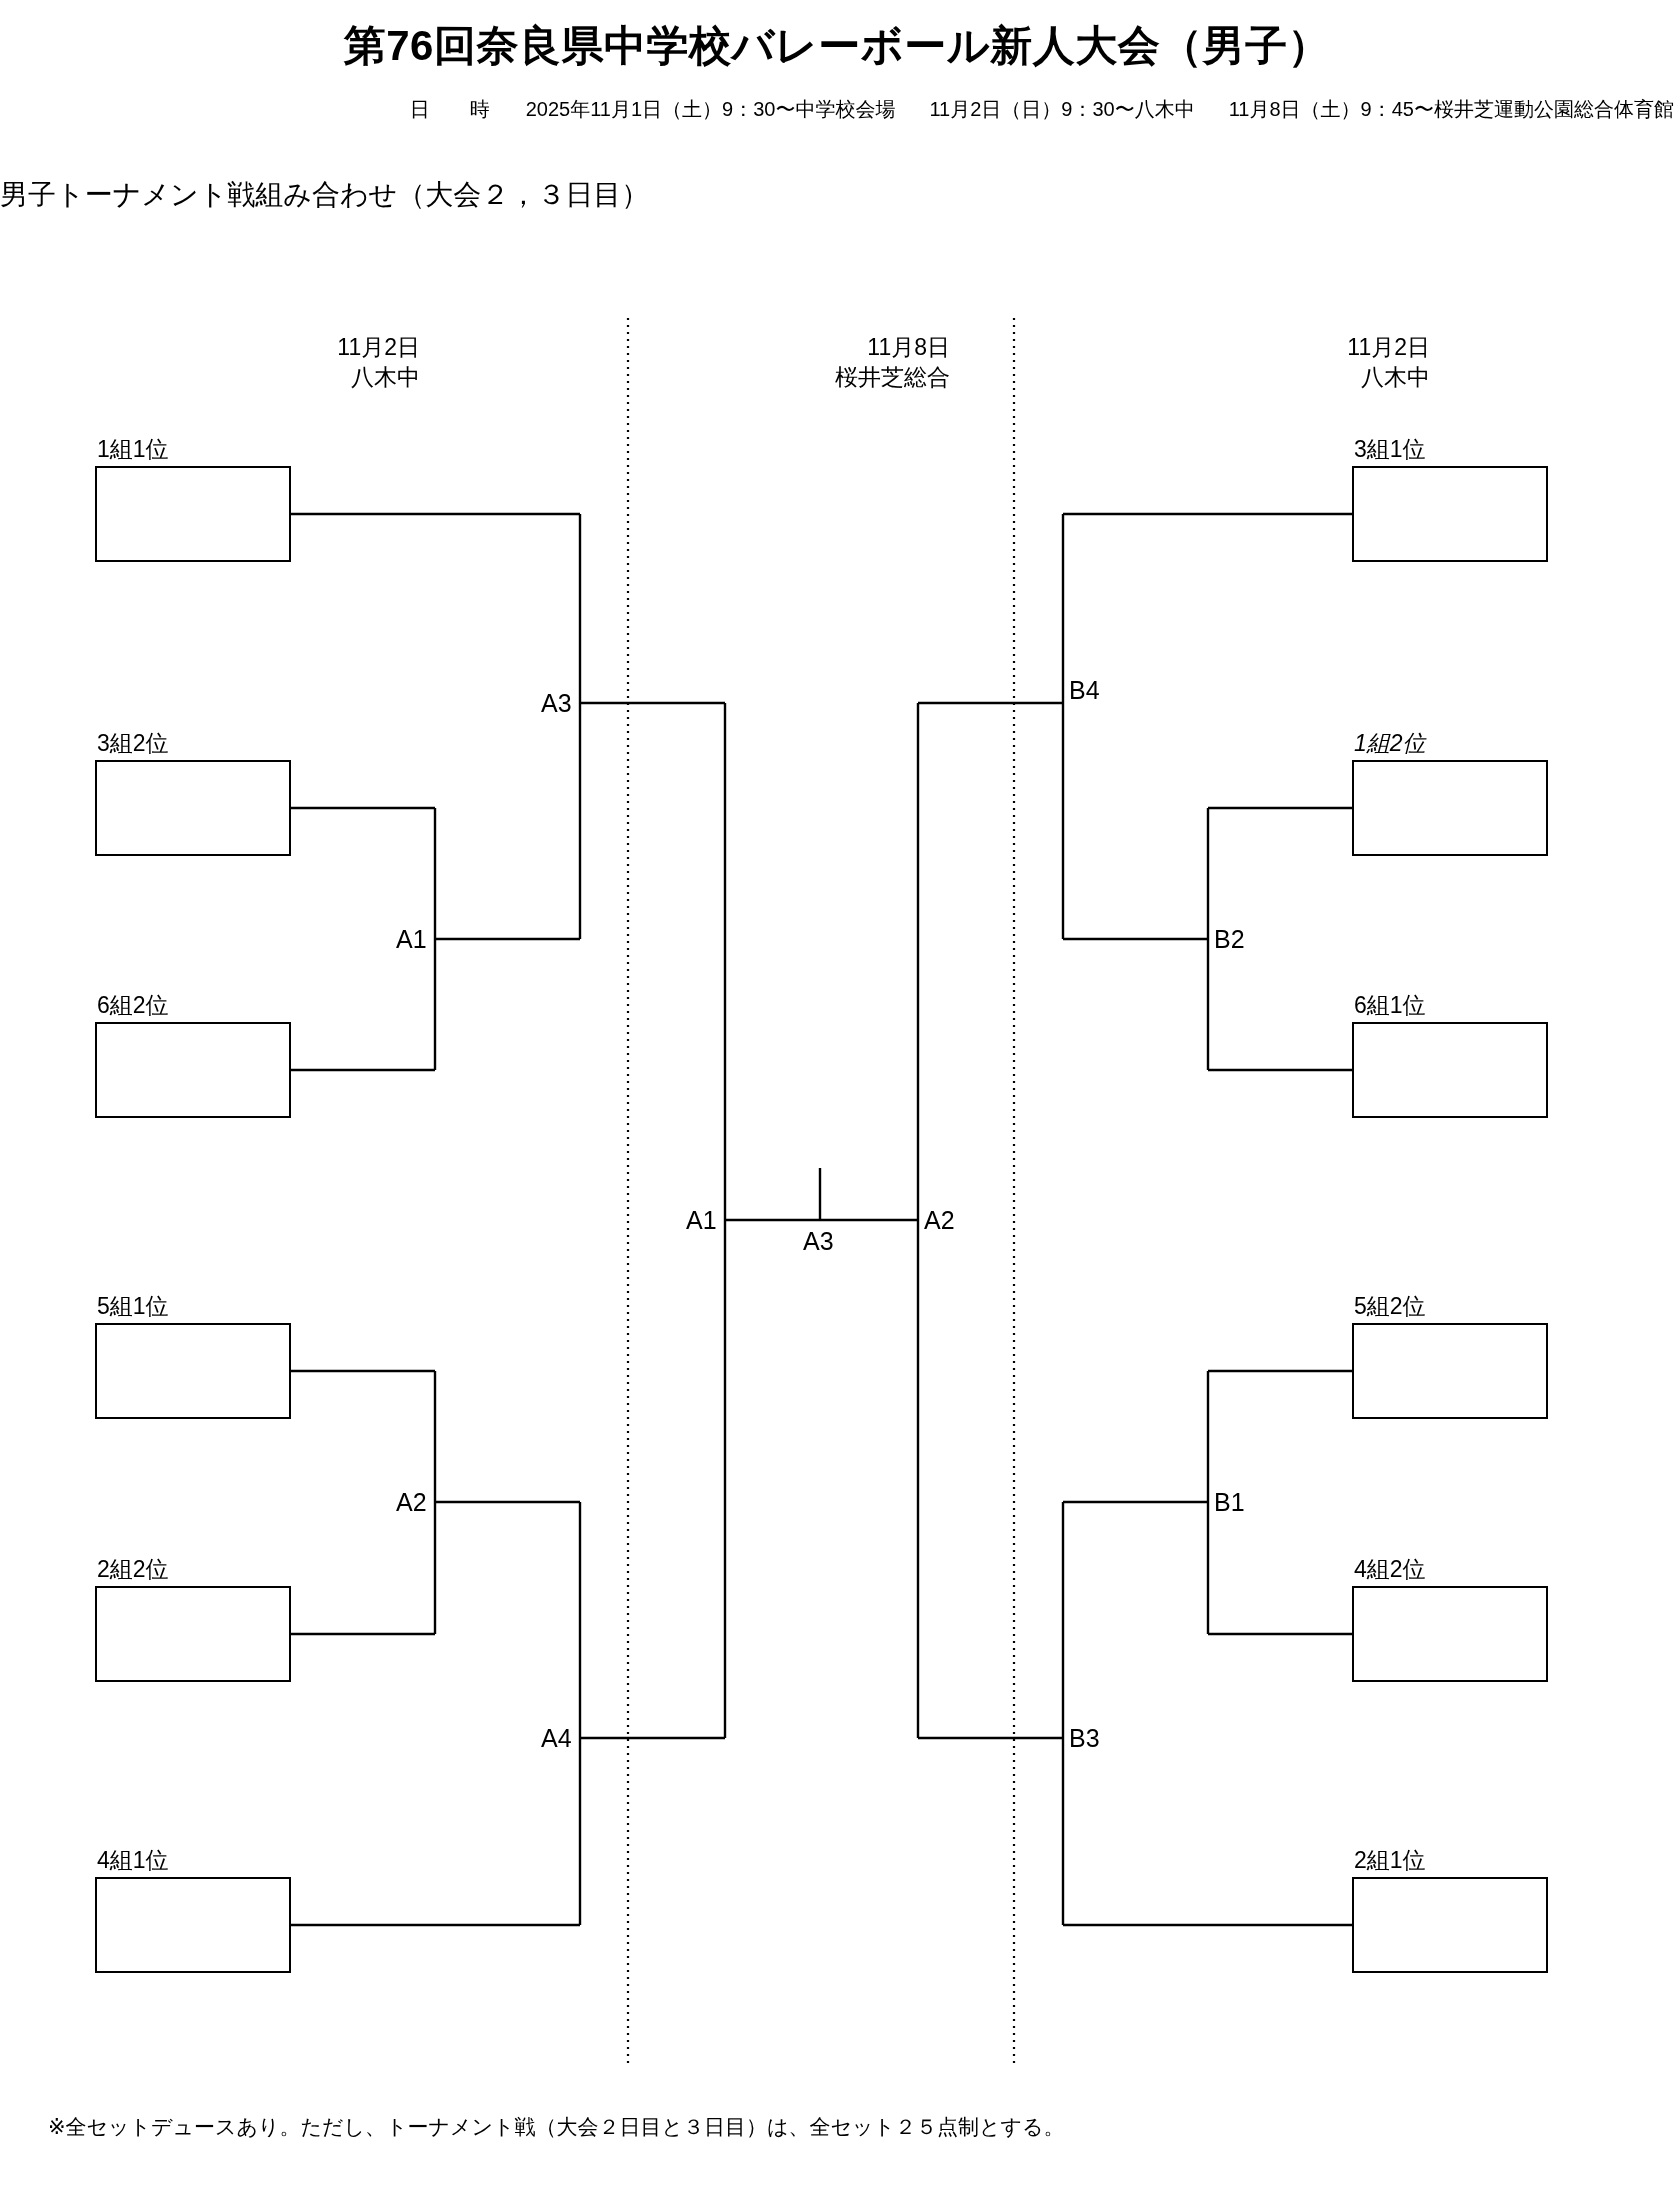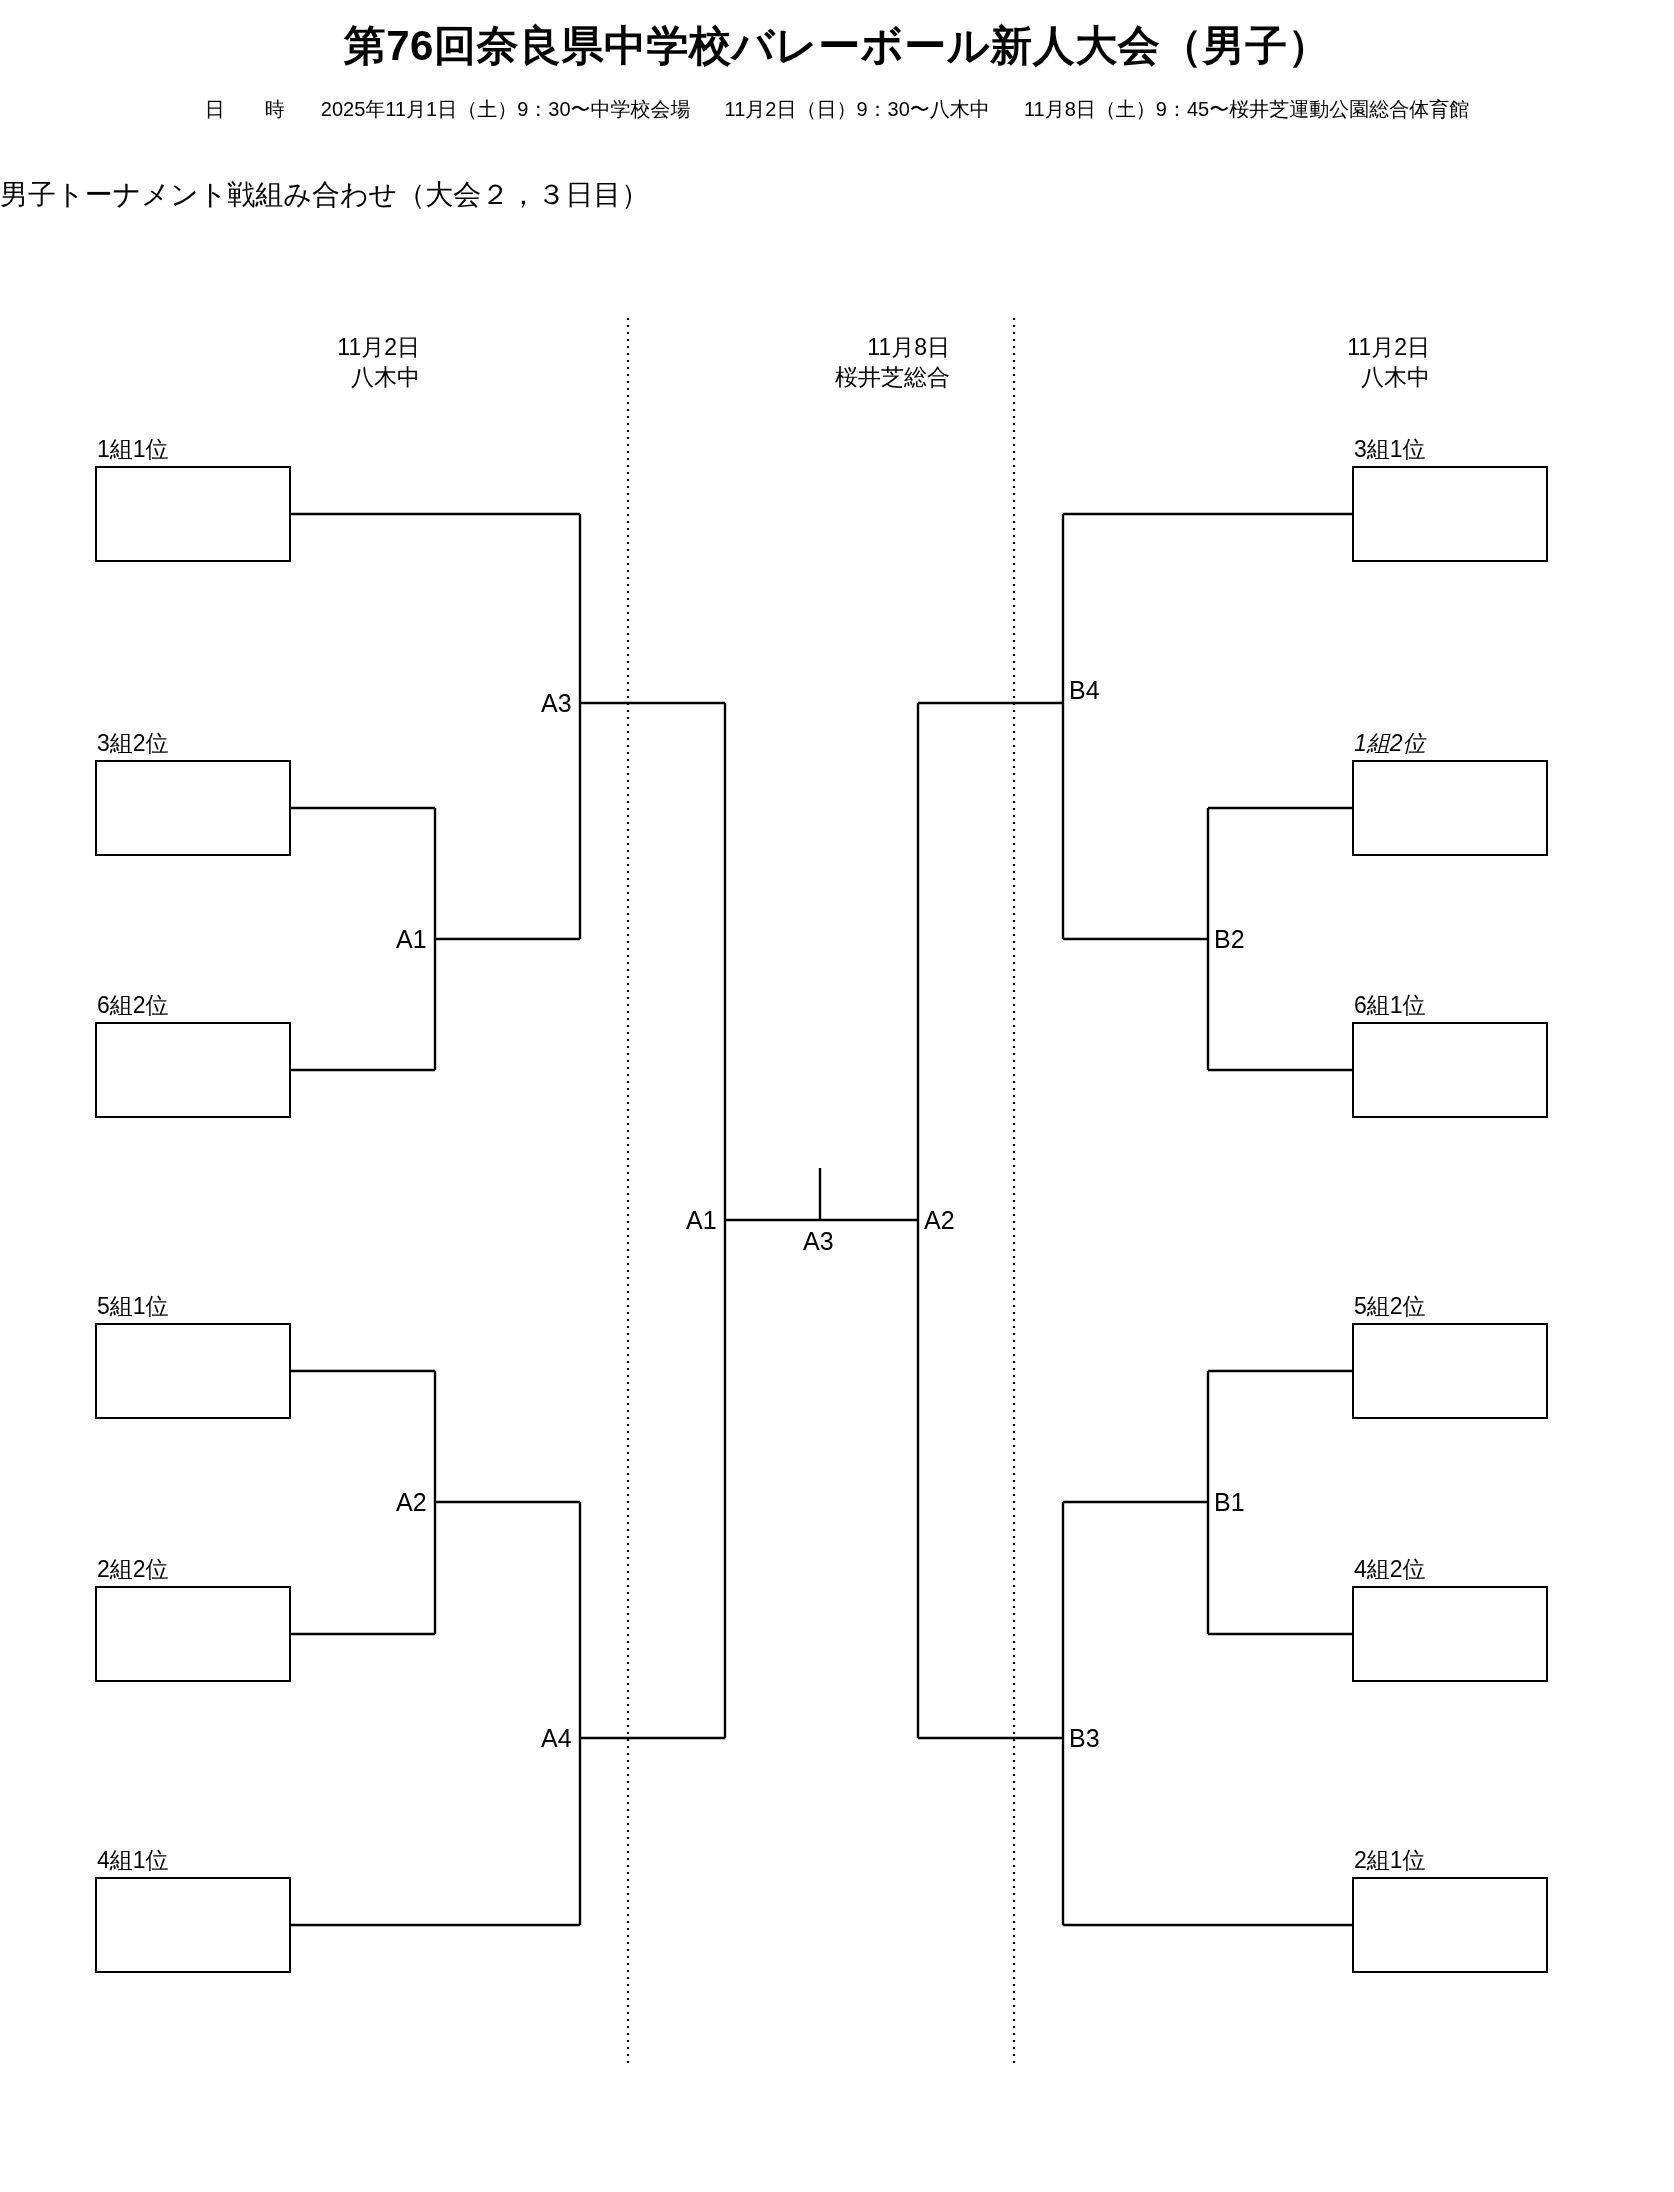--- a/index.html
+++ b/index.html
@@ -9,21 +9,21 @@
     color:#000000;
   }
   .wrap{position:relative;width:1674px;height:2192px;}
 
   
   .title{
     position:absolute;left:0;top:18px;width:1674px;text-align:center;
     font-size:42px;font-weight:bold;letter-spacing:0.5px;white-space:nowrap;
   }
   .subline{
-    position:absolute;left:0;top:96px;width:1674px;text-align:center;
+    position:absolute;left:0;top:96px;width:1674px;text-align:right;
     font-size:20px;white-space:nowrap;
   }
   .subline .lbl{letter-spacing:10px;margin-right:26px;}
   .subline .seg{margin-right:34px;}
   .subline .seg:last-child{margin-right:0;}
   .subtitle{
     position:absolute;left:0;top:140px;width:1444px;text-align:left;
     font-size:28px;white-space:nowrap;margin-top:36px;
   }
   .footnote{
@@ -174,14 +174,15 @@
 
   <div class="jl" style="left:1069px;top:678px;">B4</div>
   <div class="jl" style="left:1214px;top:927px;">B2</div>
   <div class="jl" style="left:1214px;top:1490px;">B1</div>
   <div class="jl" style="left:1069px;top:1726px;">B3</div>
 
   <div class="jl" style="left:686px;top:1208px;">A1</div>
   <div class="jl" style="left:924px;top:1208px;">A2</div>
   <div class="jl" style="left:803px;top:1229px;">A3</div>
 
+  <div class="footnote">※全セットデュースあり。ただし、トーナメント戦（大会２日目と３日目）は、全セット２５点制とする。</div>
 
 </div>
 
 </body></html>

